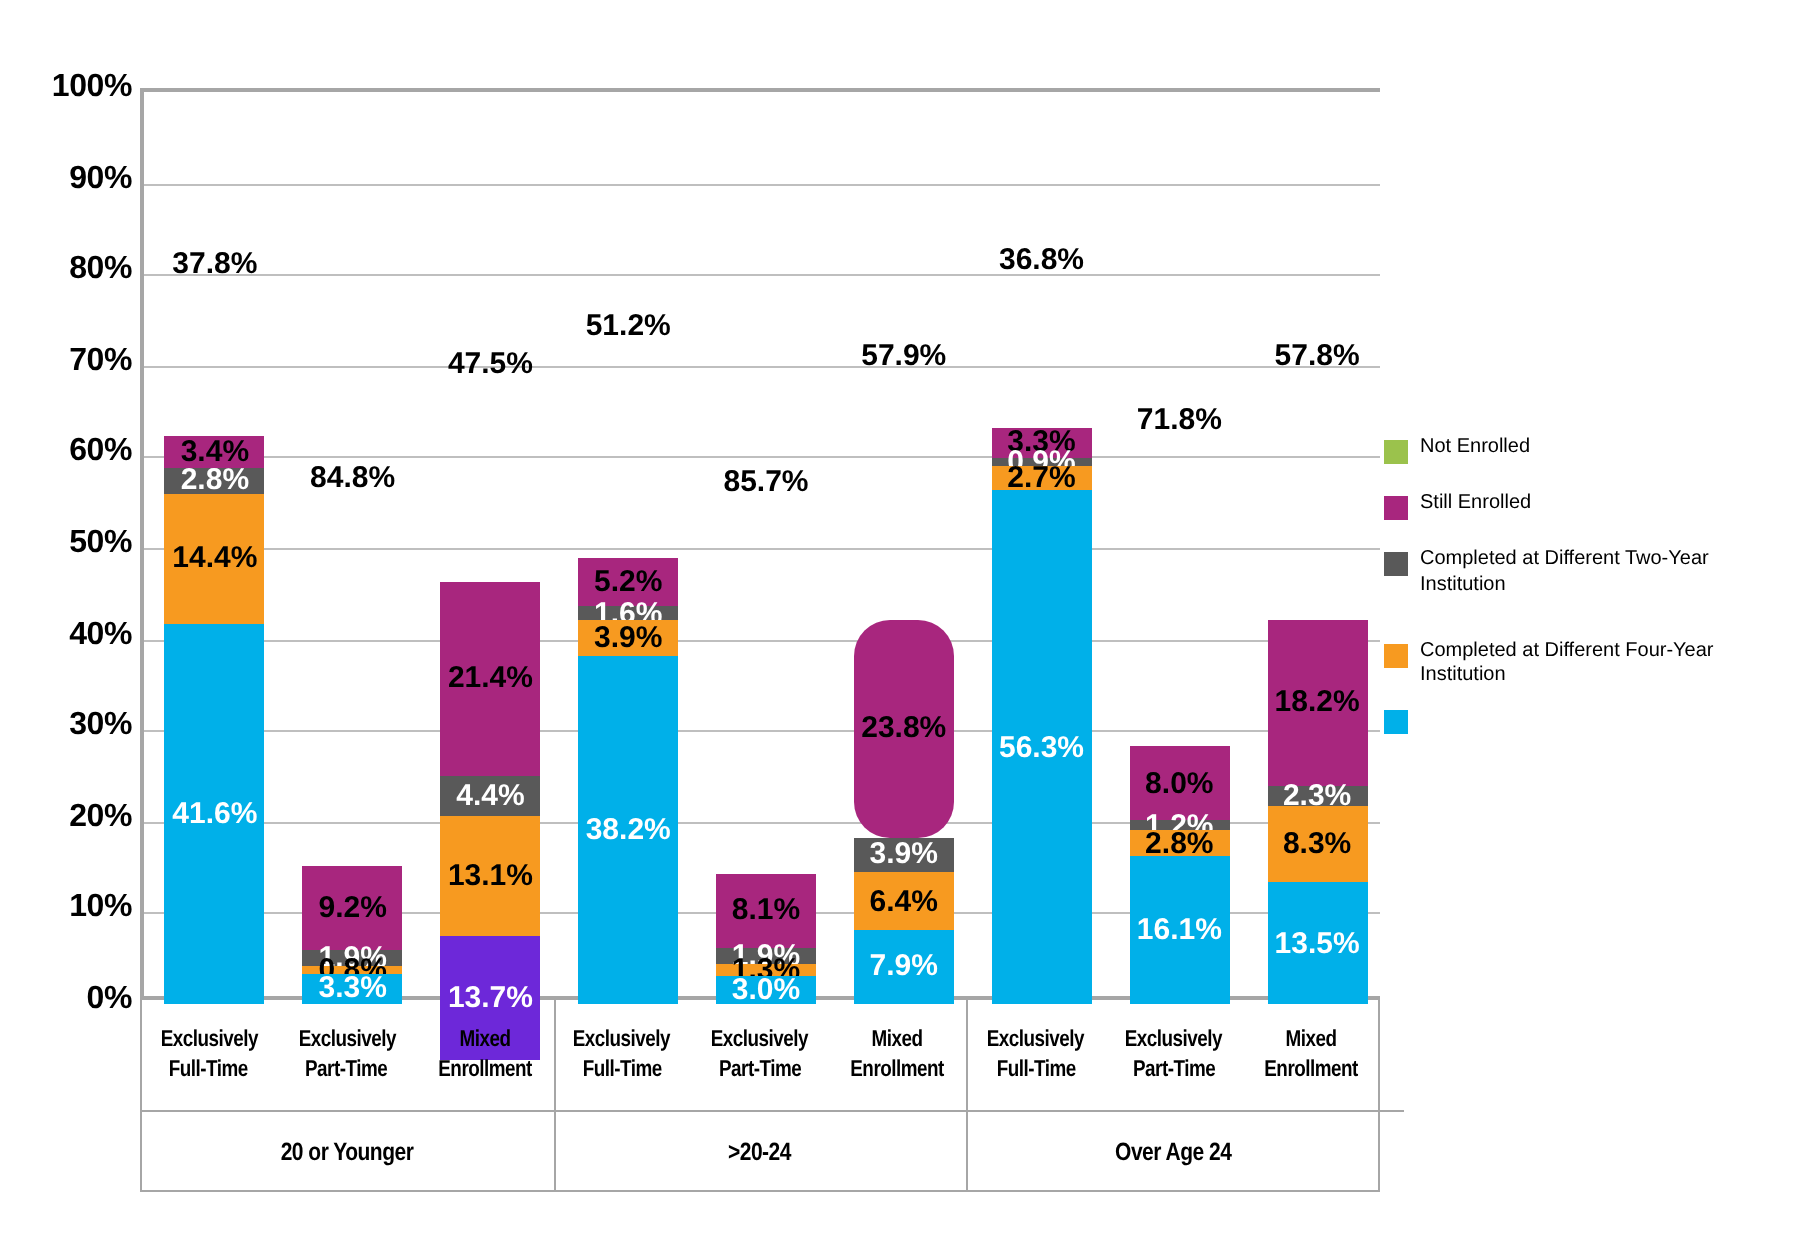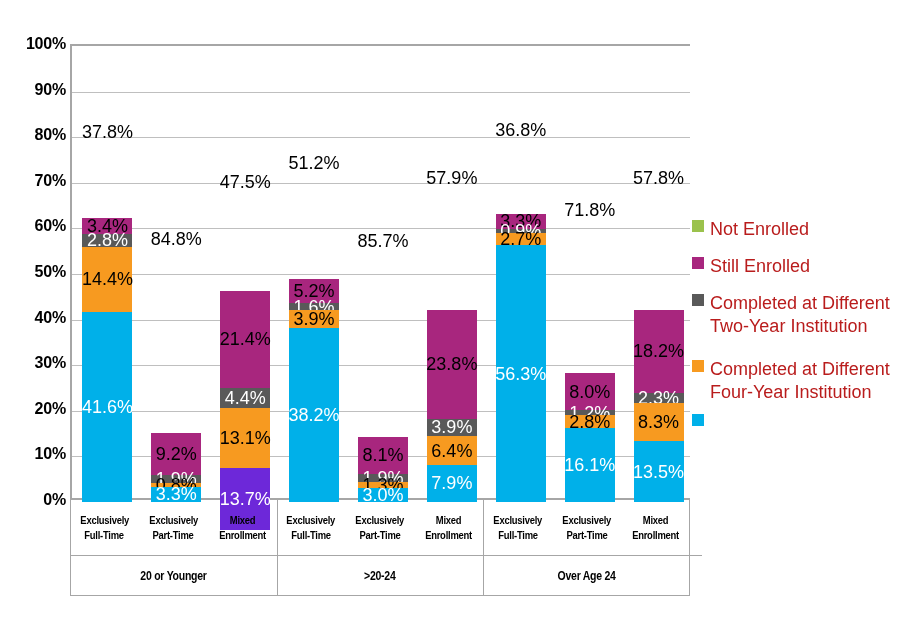--- a/index.html
+++ b/index.html
@@ -80,22 +80,22 @@
   }
   .seg {
     position: relative;
     width: 100%;
     display: flex;
     align-items: center;
     justify-content: center;
     overflow: visible;
   }
   .seg-label {
-    font-size: 18px;
-    font-weight: normal;
+    font-size: 15px;
+    font-weight: bold;
     white-space: nowrap;
     line-height: 1;
     position: absolute;
     left: 50%;
     top: 50%;
     transform: translate(-50%, -50%);
   }
   .lbl-dark  { color: #000000; }
   .lbl-light { color: #ffffff; }
 
@@ -190,22 +190,22 @@
     margin-bottom: 14px;
   }
   .legend-swatch {
     width: 12px;
     height: 12px;
     flex: 0 0 12px;
     margin-top: 2px;
     margin-right: 6px;
   }
   .legend-text {
-    font-size: 18px;
-    color: #b91c1c;
+    font-size: 10px;
+    color: #000000;
     line-height: 1.28;
     max-width: 182px;
   }
 </style>
 </head>
 <body>
 
 <div id="chart-root">
 
   <div id="y-axis-labels">
@@ -328,21 +328,21 @@
             <div class="seg" style="background: rgb(0, 176, 233); height: 13.68px; flex: 0 0 13.68px;">
               <span class="seg-label lbl-light">3.0%</span>
             </div>
           </div>
         </div>
         <div class="bar-col" style="left: 354.889px; width: 50px;">
           <div class="bar">
             <div class="seg" style="height: 264.024px; flex: 0 0 264.024px;">
               <span class="seg-label lbl-dark">57.9%</span>
             </div>
-            <div class="seg" style="background: rgb(168, 38, 126); height: 108.528px; flex: 0 0 108.528px;">
+            <div class="seg" style="background: rgb(168, 38, 126); height: 108.528px; flex: 0 0 108.528px; border-radius: 18px;">
               <span class="seg-label lbl-dark">23.8%</span>
             </div>
             <div class="seg" style="background: rgb(89, 89, 89); height: 17.784px; flex: 0 0 17.784px;">
               <span class="seg-label lbl-light">3.9%</span>
             </div>
             <div class="seg" style="background: rgb(247, 154, 32); height: 29.184px; flex: 0 0 29.184px;">
               <span class="seg-label lbl-dark">6.4%</span>
             </div>
             <div class="seg" style="background: rgb(0, 176, 233); height: 36.024px; flex: 0 0 36.024px;">
               <span class="seg-label lbl-light">7.9%</span>

